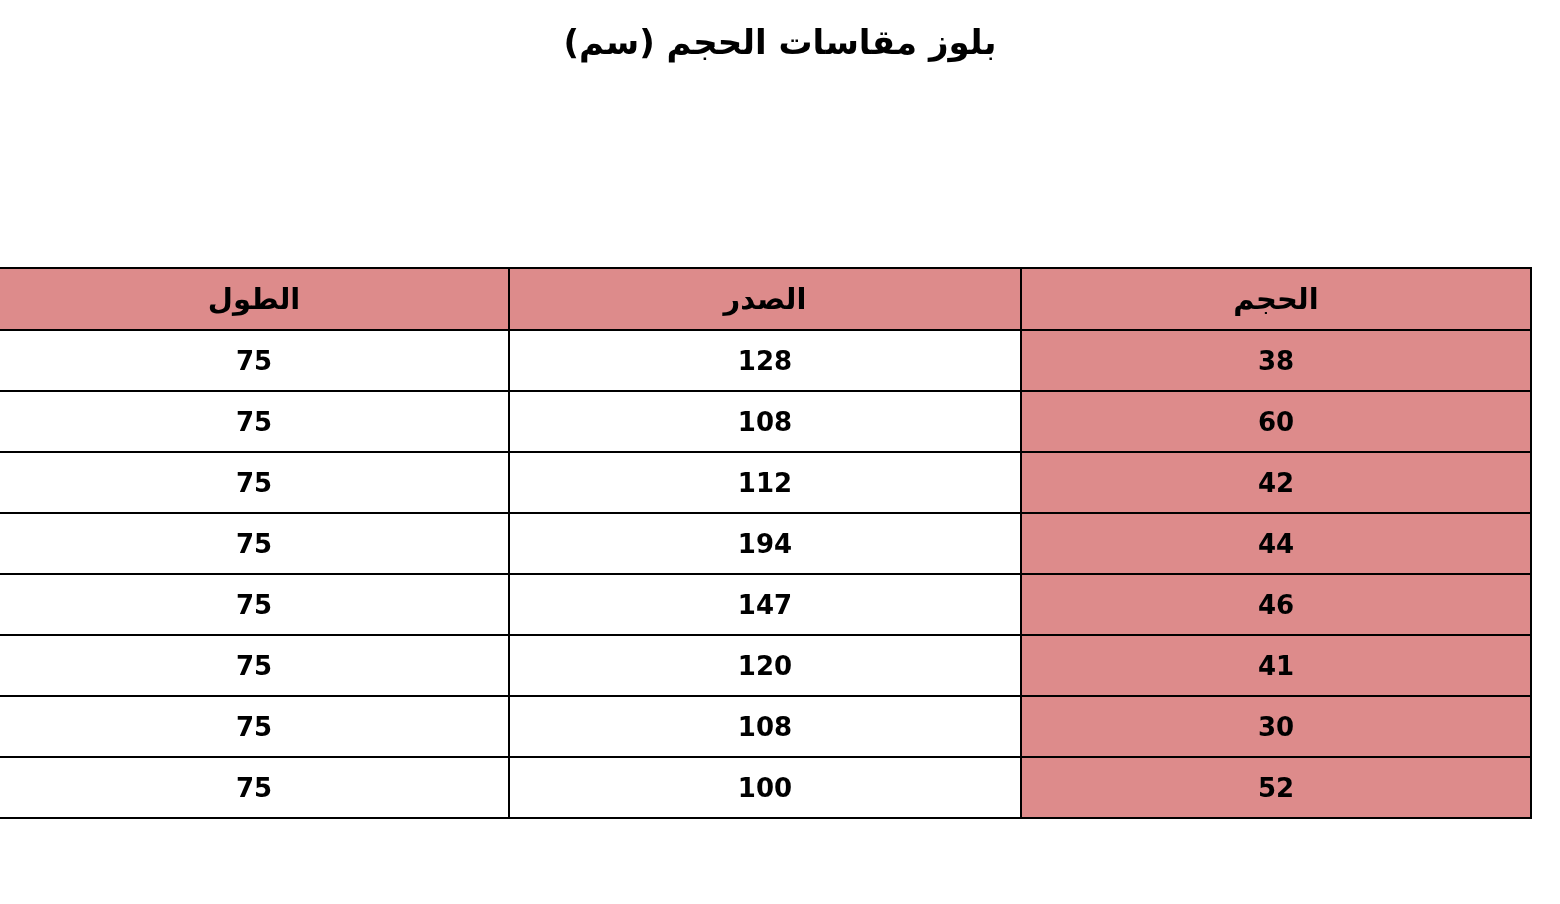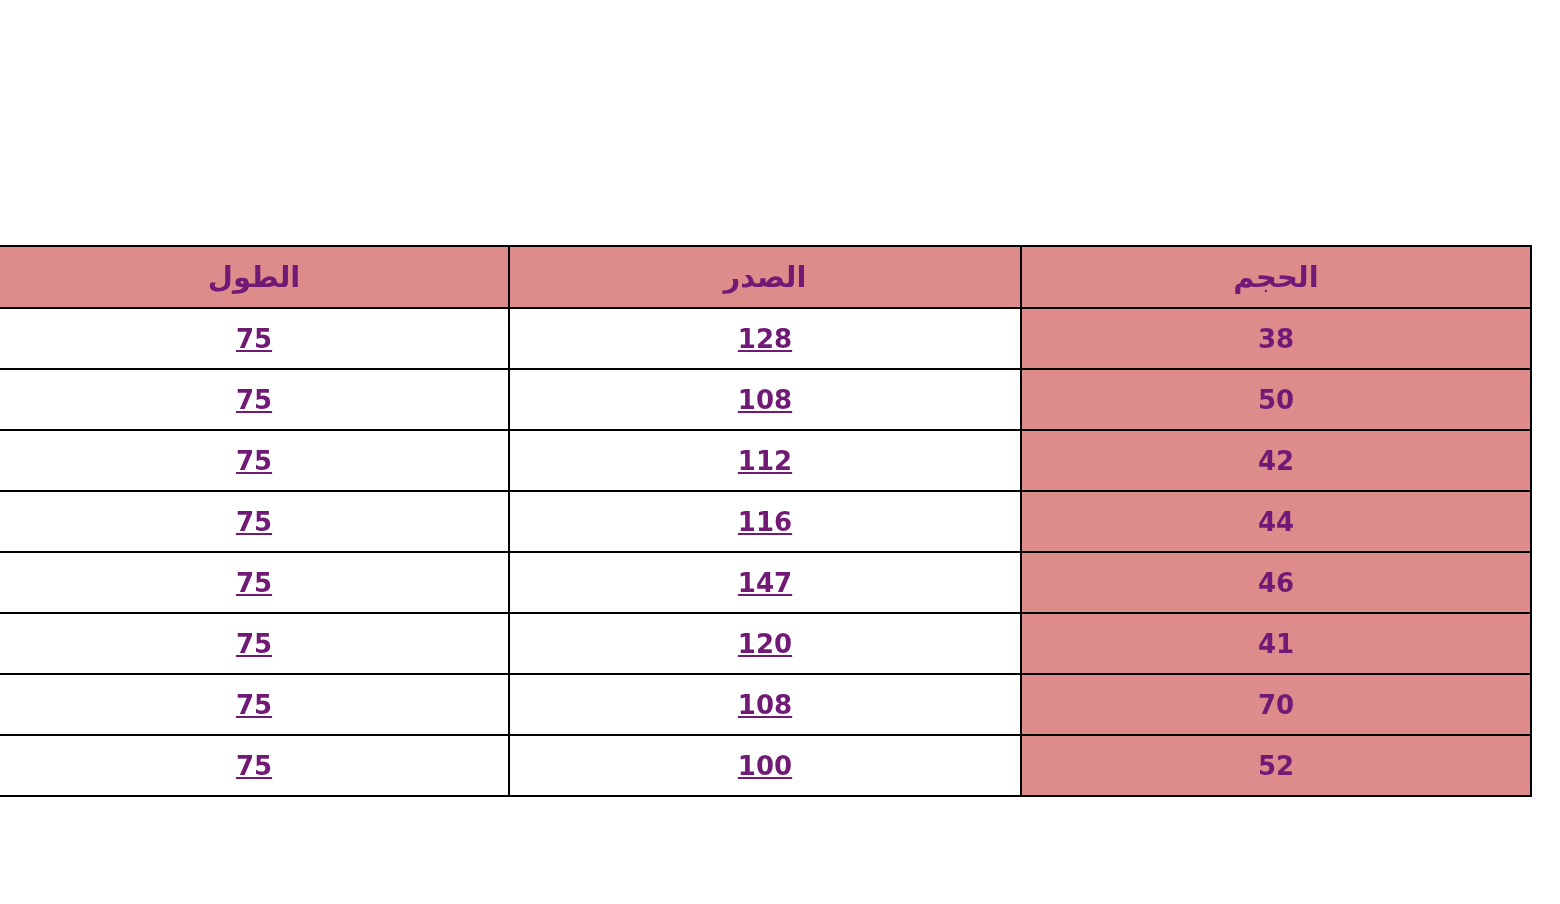--- a/index.html
+++ b/index.html
@@ -46,92 +46,92 @@
   }
 
   table.size-table td,
   table.size-table th {
     border: 2px solid #000000;
     height: 51px;
     text-align: center;
     vertical-align: middle;
     font-size: 26px;
     font-weight: bold;
-    color: #701a75;
+    color: #000000;
     padding: 4px;
   }
 
   table.size-table thead th {
     height: 52px;
     font-size: 29px;
     background: #dd8b8b;
   }
 
   .col-size { width: 500px; }
   .col-chest { width: 502px; margin-left: 35px; }
   .col-length { width: 500px; }
 
   td.highlight {
     background: #dd8b8b;
     margin-left: 24px;
   }
 
   td.plain {
     background: #ffffff;
-    text-decoration: underline;
   }
 </style>
 </head>
 <body>
 
 <div class="page">
 
+  <div class="title">بلوز مقاسات الحجم (سم)</div>
 
   <div class="table-wrap">
     <table class="size-table">
       <thead>
         <tr>
           <th class="col-size">الحجم</th>
           <th class="col-chest">الصدر</th>
           <th class="col-length">الطول</th>
         </tr>
       </thead>
       <tbody>
         <tr>
           <td class="highlight">38</td>
           <td class="plain">128</td>
           <td class="plain">75</td>
         </tr>
         <tr>
-          <td class="highlight">50</td>
+          <td class="highlight">60</td>
           <td class="plain">108</td>
           <td class="plain">75</td>
         </tr>
         <tr>
           <td class="highlight">42</td>
           <td class="plain">112</td>
           <td class="plain">75</td>
         </tr>
         <tr>
           <td class="highlight">44</td>
-          <td class="plain">116</td>
+          <td class="plain">194</td>
           <td class="plain">75</td>
         </tr>
         <tr>
           <td class="highlight">46</td>
           <td class="plain">147</td>
           <td class="plain">75</td>
         </tr>
         <tr>
           <td class="highlight">41</td>
           <td class="plain">120</td>
           <td class="plain">75</td>
         </tr>
         <tr>
-          <td class="highlight">70</td>
+          <td class="highlight">30</td>
           <td class="plain">108</td>
           <td class="plain">75</td>
         </tr>
         <tr>
           <td class="highlight">52</td>
           <td class="plain">100</td>
           <td class="plain">75</td>
         </tr>
       </tbody>
     </table>

